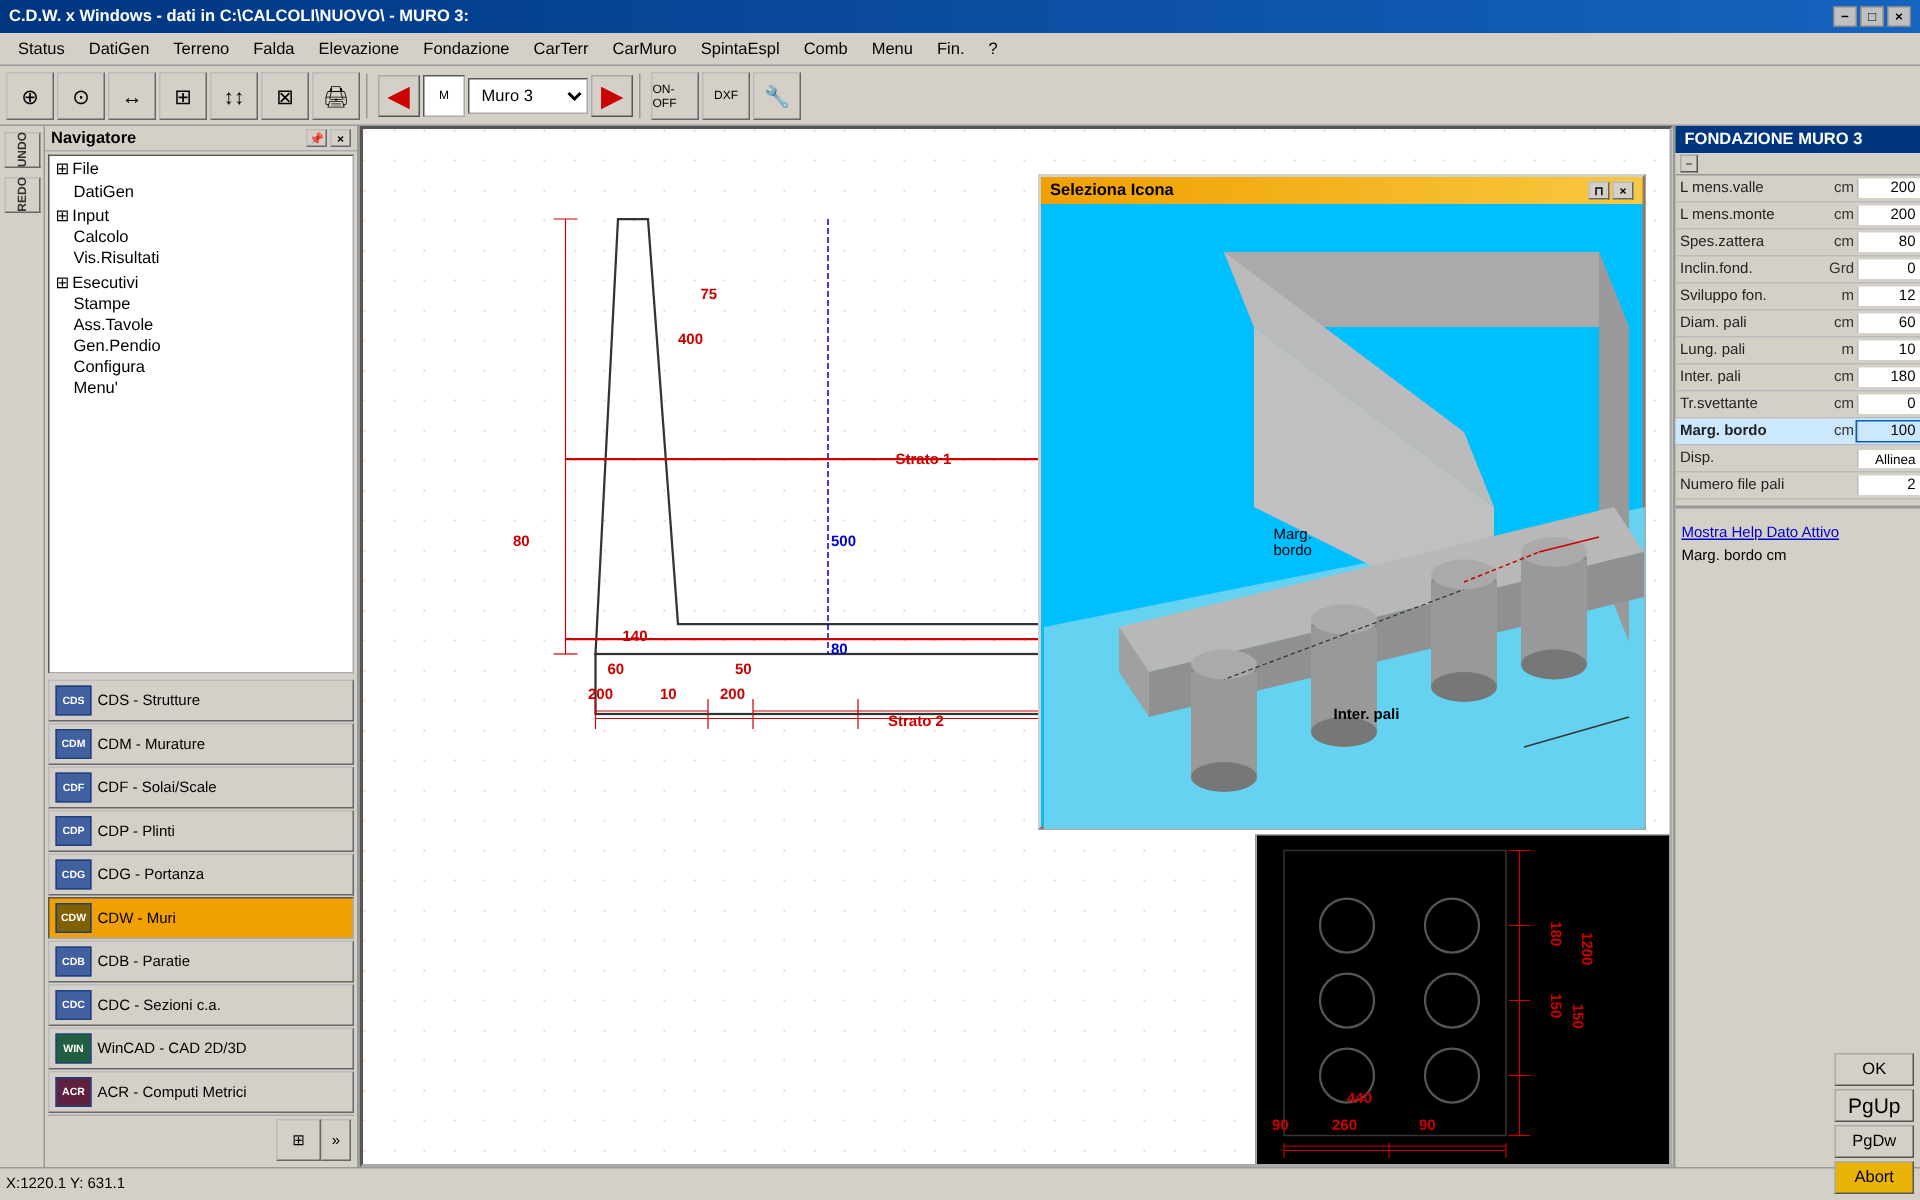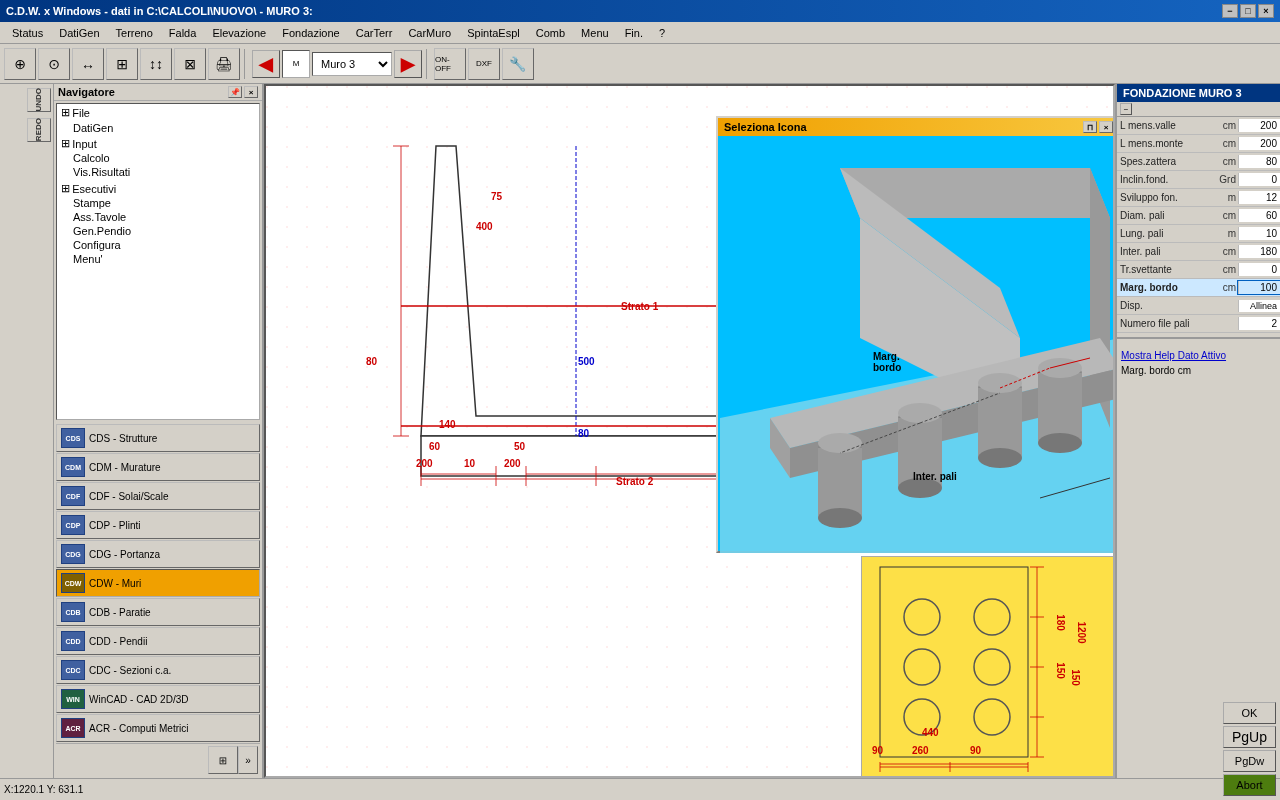--- a/index.html
+++ b/index.html
@@ -342,21 +342,21 @@
   <div class="tb-separator"></div>
   <div class="tb-btn" style="font-size:8px; flex-direction:column;">
     <span>ON-OFF</span>
   </div>
   <div class="tb-btn" style="font-size:8px;">
     <span>DXF</span>
   </div>
   <div class="tb-btn">🔧</div>
 </div>
 
-<div id="main" style="display:flex; height: calc(800px - 22px - 22px - 40px - 22px); margin-left: 24px;">
+<div id="main" style="display:flex; height: calc(800px - 22px - 22px - 40px - 22px);">
 
   <div id="vertical-toolbar">
     <div class="vert-btn" style="background:#d4d0c8;">
       <span style="writing-mode:vertical-lr; transform:rotate(180deg); font-size:8px; font-weight:bold; color:#333;">UNDO</span>
     </div>
     <div class="vert-btn" style="margin-top:4px; background:#d4d0c8;">
       <span style="writing-mode:vertical-lr; transform:rotate(180deg); font-size:8px; font-weight:bold; color:#333;">REDO</span>
     </div>
   </div>
 
@@ -434,26 +434,20 @@
         <div class="mod-icon" style="background:#806000;">
             <span style="font-size:7px;">CDW</span>
           </div>
         <span>CDW - Muri</span>
       </div>
       <div class="mod-btn">
         <div class="mod-icon">
             <span style="font-size:7px;">CDB</span>
           </div>
         <span>CDB - Paratie</span>
-      </div>
-      <div class="mod-btn">
-        <div class="mod-icon">
-            <span style="font-size:7px;">CDD</span>
-          </div>
-        <span>CDD - Pendii</span>
       </div>
       <div class="mod-btn">
         <div class="mod-icon">
             <span style="font-size:7px;">CDC</span>
           </div>
         <span>CDC - Sezioni c.a.</span>
       </div>
       <div class="mod-btn">
         <div class="mod-icon" style="background:#206040;">
             <span style="font-size:7px;">WIN</span>
@@ -521,21 +515,21 @@
     <div class="dim-text" style="left:100px;top:270px;">80</div>
     <div class="dim-text" style="left:312px;top:342px;color:#0000cc;">80</div>
     <div class="dim-text" style="left:173px;top:333px;">140</div>
     <div class="dim-text" style="left:163px;top:355px;">60</div>
     <div class="dim-text" style="left:248px;top:355px;">50</div>
     <div class="dim-text" style="left:150px;top:372px;">200</div>
     <div class="dim-text" style="left:198px;top:372px;">10</div>
     <div class="dim-text" style="left:238px;top:372px;">200</div>
     <div class="dim-text" style="left:350px;top:390px;color:#cc0000;">Strato 2</div>
 
-    <div style="position:absolute; bottom:0; left:595px; right:0; height:220px; background:#fde047; border-top:1px solid #aaa; border-left:1px solid #aaa;">
+    <div style="position:absolute; bottom:0; left:595px; right:0; height:220px; background:#000000; border-top:1px solid #aaa; border-left:1px solid #aaa;">
       <svg width="100%" height="220">
 
         <circle cx="60" cy="60" r="18" fill="none" stroke="#555" stroke-width="1.5"></circle>
         <circle cx="130" cy="60" r="18" fill="none" stroke="#555" stroke-width="1.5"></circle>
         <circle cx="60" cy="110" r="18" fill="none" stroke="#555" stroke-width="1.5"></circle>
         <circle cx="130" cy="110" r="18" fill="none" stroke="#555" stroke-width="1.5"></circle>
         <circle cx="60" cy="160" r="18" fill="none" stroke="#555" stroke-width="1.5"></circle>
         <circle cx="130" cy="160" r="18" fill="none" stroke="#555" stroke-width="1.5"></circle>
 
         <rect x="18" y="10" width="148" height="190" fill="none" stroke="#333" stroke-width="1"></rect>
@@ -616,21 +610,21 @@
           <line x1="280" y1="250" x2="330" y2="230" stroke="#cc0000" stroke-width="1" stroke-dasharray="3,2"></line>
           <line x1="330" y1="230" x2="370" y2="220" stroke="#cc0000" stroke-width="1"></line>
 
           <line x1="200" y1="285" x2="120" y2="315" stroke="#333" stroke-width="0.8" stroke-dasharray="3,2"></line>
           <line x1="200" y1="285" x2="280" y2="255" stroke="#333" stroke-width="0.8" stroke-dasharray="3,2"></line>
 
           <line x1="320" y1="360" x2="390" y2="340" stroke="#333" stroke-width="1"></line>
 
         </svg>
         
-        <div style="position:absolute; top:215px; left:155px; font-size:10px; font-weight:bold; color:#000;">Marg.<br>bordo</div>
+        <div style="position:absolute; top:215px; left:155px; font-size:10px; font-weight:normal; color:#000;">Marg.<br>bordo</div>
         <div style="position:absolute; top:335px; left:195px; font-size:10px; font-weight:bold; color:#000;">Inter. pali</div>
       </div>
     </div>
 
   </div>
 
   <div id="right-panel">
     <div id="right-panel-header">
       <span>FONDAZIONE MURO 3</span>
     </div>
@@ -716,15 +710,15 @@
 </div>
 
 <div id="statusbar">
   <span>X:1220.1  Y: 631.1</span>
   <span style="flex:1;"></span>
 
   <div style="display:flex; gap:2px; position:fixed; bottom:4px; right:4px;flex-direction:column;">
     <button style="height:22px;padding:0 8px;background:#d4d0c8;border:1px outset #aaa;font-size:11px;cursor:pointer;">OK</button>
     <button style="height:22px;padding:0 8px;background:#d4d0c8;border:1px outset #aaa;font-size:14px;cursor:pointer;">PgUp</button>
     <button style="height:22px;padding:0 8px;background:#d4d0c8;border:1px outset #aaa;font-size:11px;cursor:pointer;">PgDw</button>
-    <button style="height:22px;padding:0 8px;background:#4d7c0f;border:1px outset #aaa;font-size:11px;cursor:pointer;">Abort</button>
+    <button style="height:22px;padding:0 8px;background:#eab308;border:1px outset #aaa;font-size:11px;cursor:pointer;">Abort</button>
   </div>
 </div>
 
 </body></html>

